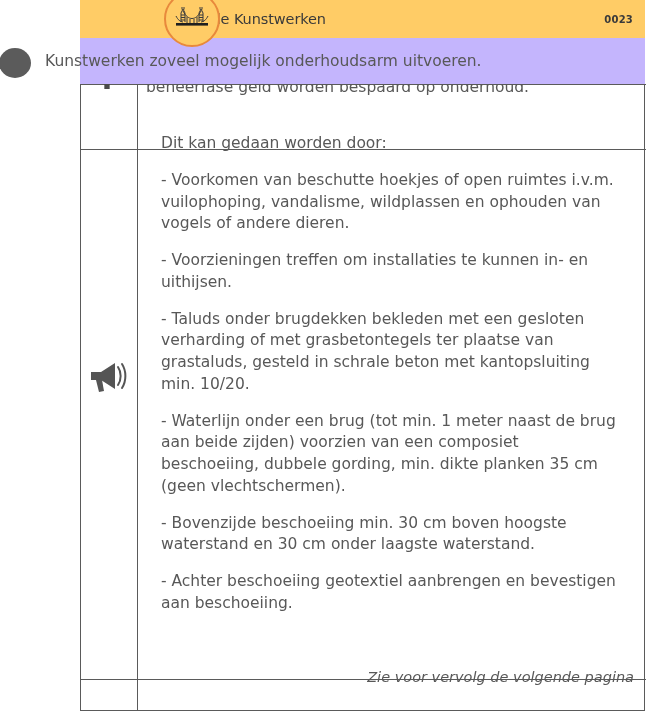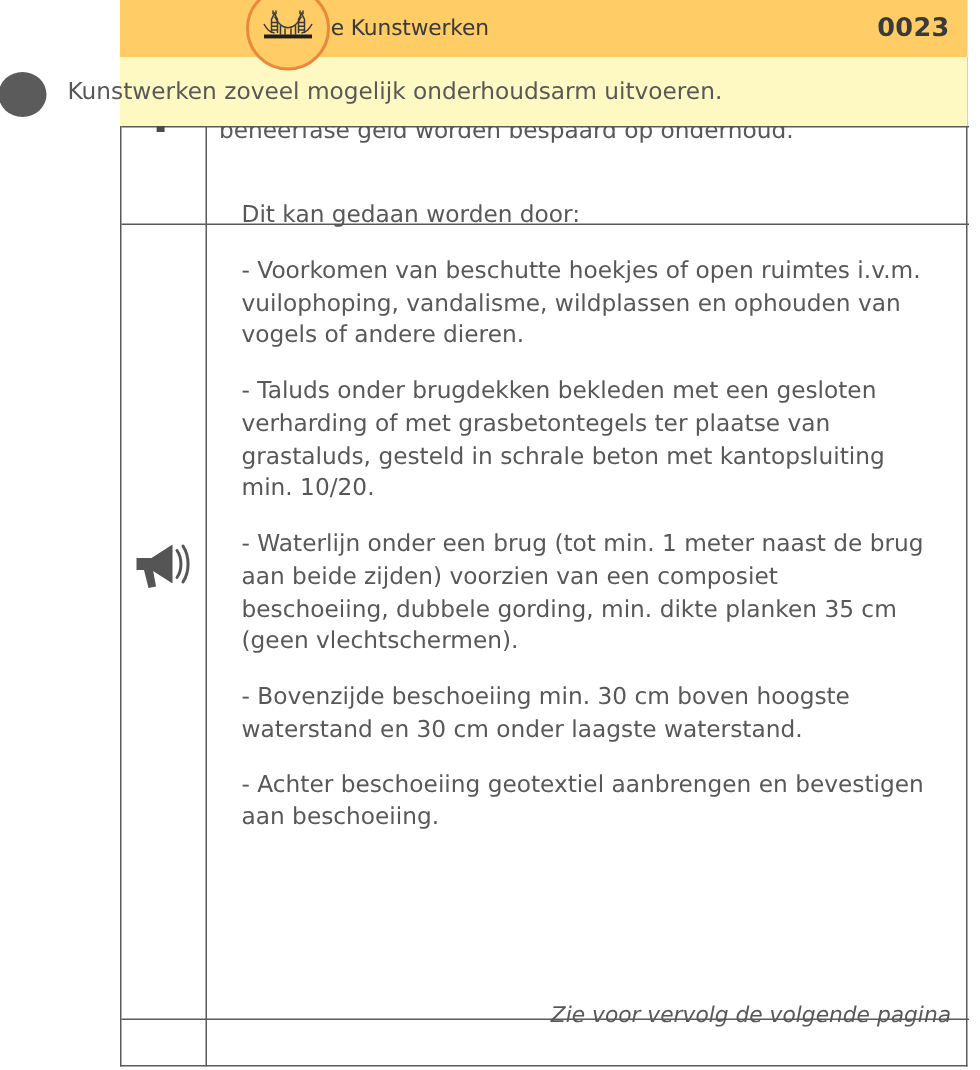--- a/index.html
+++ b/index.html
@@ -59,21 +59,21 @@
   .hdr-check {
     font-size: 14px;
     color: #3a3a3a;
     margin-right: 4px;
   }
   .hdr-num {
     position: absolute;
     right: 12px;
     top: 50%;
     transform: translateY(-50%);
-    font-size: 17px;
+    font-size: 10px;
     font-weight: bold;
     color: #3a3a3a;
     letter-spacing: 0.2px;
   }
 
   
   .badge {
     position: absolute;
     left: 84px;
     top: -9px;
@@ -90,21 +90,21 @@
   }
   .badge svg { display:block; }
 
   
   .subtitle-row {
     position: absolute;
     left: 0px;
     top: 38px;
     width: 565px;
     height: 46px;
-    background: #fef9c3;
+    background: #c4b5fd;
     box-sizing: border-box;
     z-index: 4;
   }
   .subtitle-text {
     position: absolute;
     left: -35px;
     top: 50%;
     transform: translateY(-50%);
     font-size: 15.5px;
     color: #585858;
@@ -298,20 +298,21 @@
         <g fill="none" stroke="#555555" stroke-width="2" stroke-linecap="round">
           <path d="M30 8 C33.5 13, 33.5 21, 30 26"></path>
           <path d="M34 5 C38.5 12, 38.5 22, 34 29"></path>
         </g>
       </svg>
     </div>
 
     <div class="body-text">
       <p>Dit kan gedaan worden door:</p>
       <p>- Voorkomen van beschutte hoekjes of open ruimtes i.v.m. vuilophoping, vandalisme, wildplassen en ophouden van vogels of andere dieren.</p>
+      <p>- Voorzieningen treffen om installaties te kunnen in- en uithijsen.</p>
       <p>- Taluds onder brugdekken bekleden met een gesloten verharding of met grasbetontegels ter plaatse van grastaluds, gesteld in schrale beton met kantopsluiting min. 10/20.</p>
       <p>- Waterlijn onder een brug (tot min. 1 meter naast de brug aan beide zijden) voorzien van een composiet beschoeiing, dubbele gording, min. dikte planken 35 cm (geen vlechtschermen).</p>
       <p>- Bovenzijde beschoeiing min. 30 cm boven hoogste waterstand en 30 cm onder laagste waterstand.</p>
       <p>- Achter beschoeiing geotextiel aanbrengen en bevestigen aan beschoeiing.</p>
     </div>
 
     <div class="footer-icon"></div>
     <div class="footer-cell">
       <span class="footer-note">Zie voor vervolg de volgende pagina</span>
     </div>

